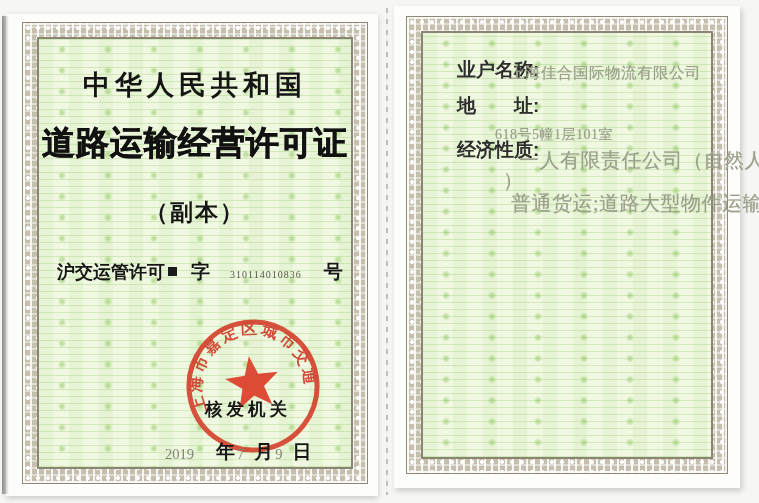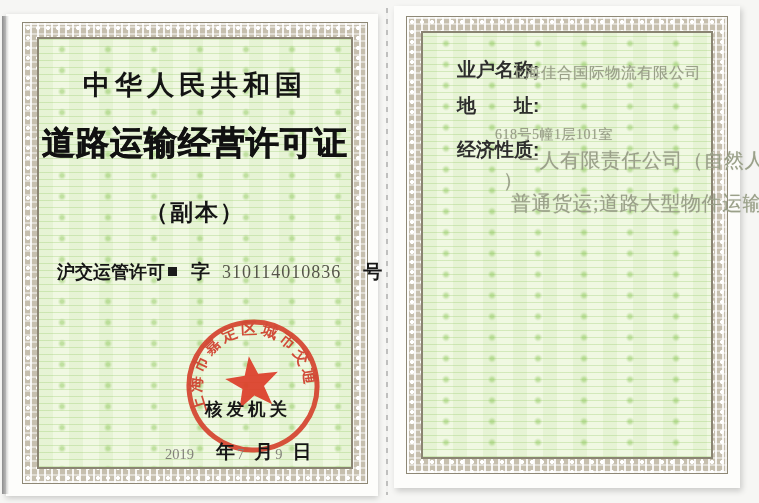--- a/index.html
+++ b/index.html
@@ -43,21 +43,21 @@
     top:82px;font-size:33px;font-weight:900;letter-spacing:1px;
     font-family:"Liberation Sans","DejaVu Sans",sans-serif;
     -webkit-text-stroke:.7px #111;
   }
   .subtitle{top:158px;font-size:23px;font-weight:bold;letter-spacing:2px;}
   .license-row{position:absolute;left:18px;top:220px;white-space:nowrap;
     font-family:"Liberation Sans","DejaVu Sans",sans-serif;color:#161616;}
   .license-row .lbl{font-size:18px;font-weight:bold;margin-top:8px;}
   .redaction{display:inline-block;width:9px;height:9px;background:#1b1b1b;margin:0 0 2px 3px;}
   .zi{font-size:19px;font-weight:bold;margin-left:14px;}
-  .lic-num{font-size:18px;color:#56564a;margin-left:12px;letter-spacing:1px;
+  .lic-num{font-size:10px;color:#56564a;margin-left:20px;letter-spacing:1px;
     font-family:"Liberation Serif","DejaVu Serif",serif;}
   .hao{font-size:19px;font-weight:bold;margin-left:22px;}
   .validity-row{position:absolute;left:20px;top:252px;white-space:nowrap;color:#1a1a1a;
     font-family:"Liberation Sans","DejaVu Sans",sans-serif;}
   .validity-row .lbl{font-size:15.5px;font-weight:bold;}
   .fill{font-size:13.5px;color:#74746a;position:relative;top:2px;
     font-family:"Liberation Serif","DejaVu Serif",serif;}
   .unit{font-size:16px;font-weight:bold;}
   .validity-row .y{margin-left:2px;} .validity-row .u1{margin-left:14px;}
   .validity-row .m{margin-left:8px;} .validity-row .u2{margin-left:8px;}

